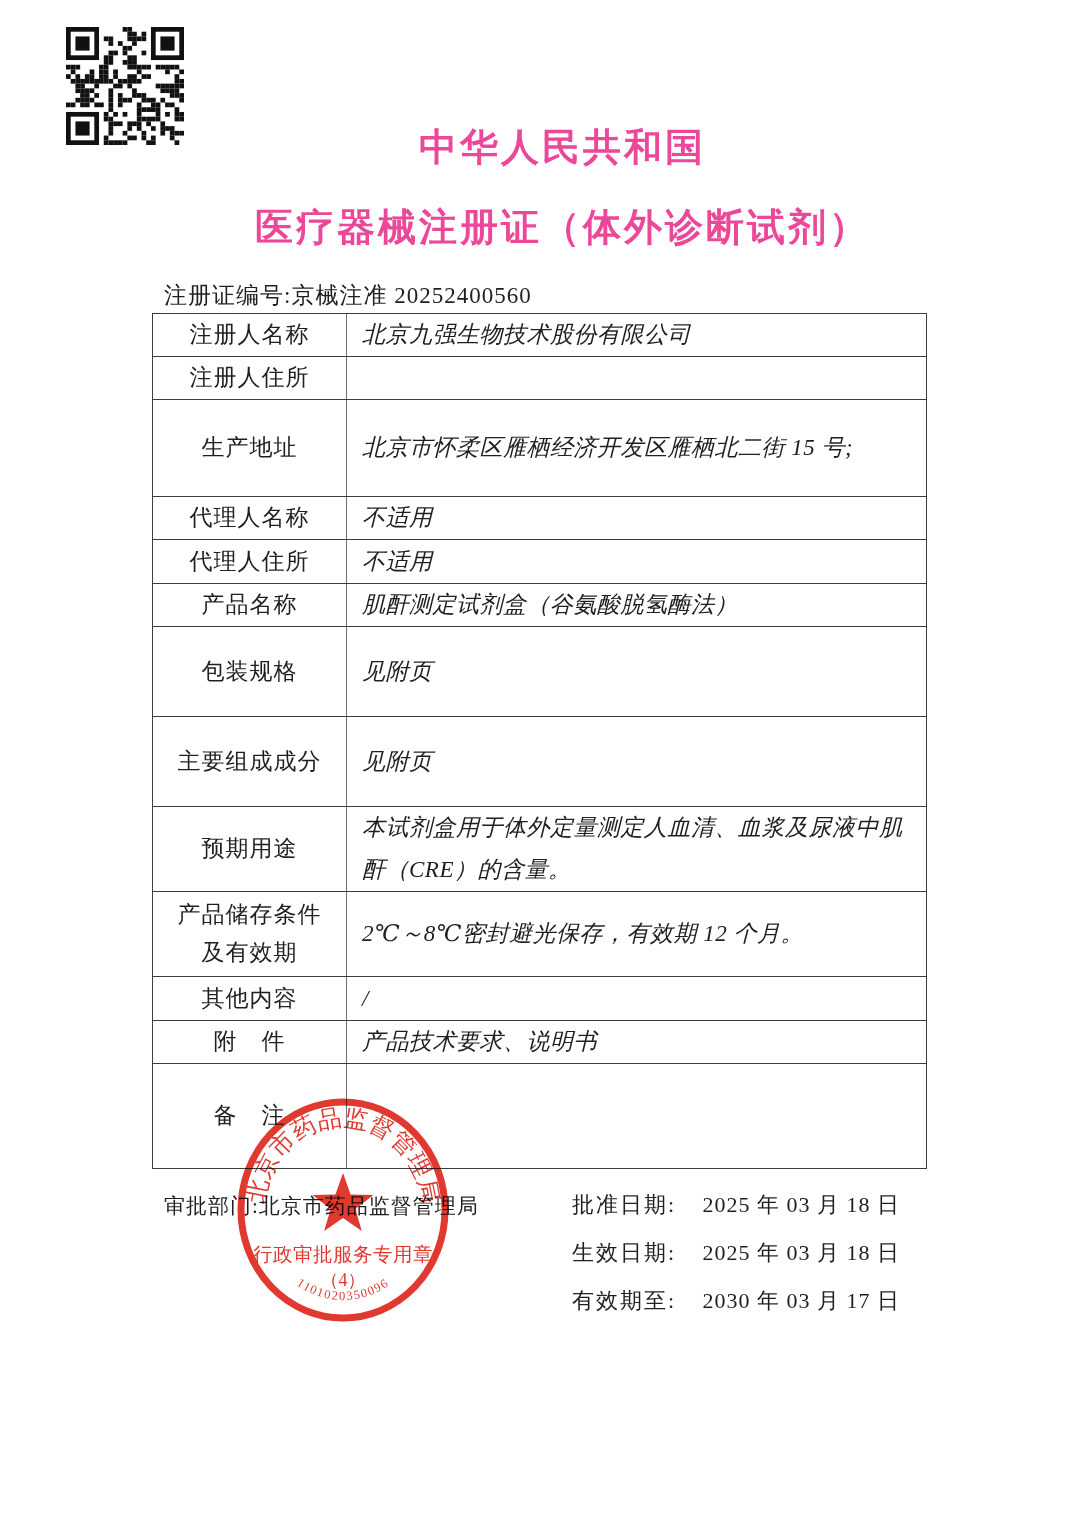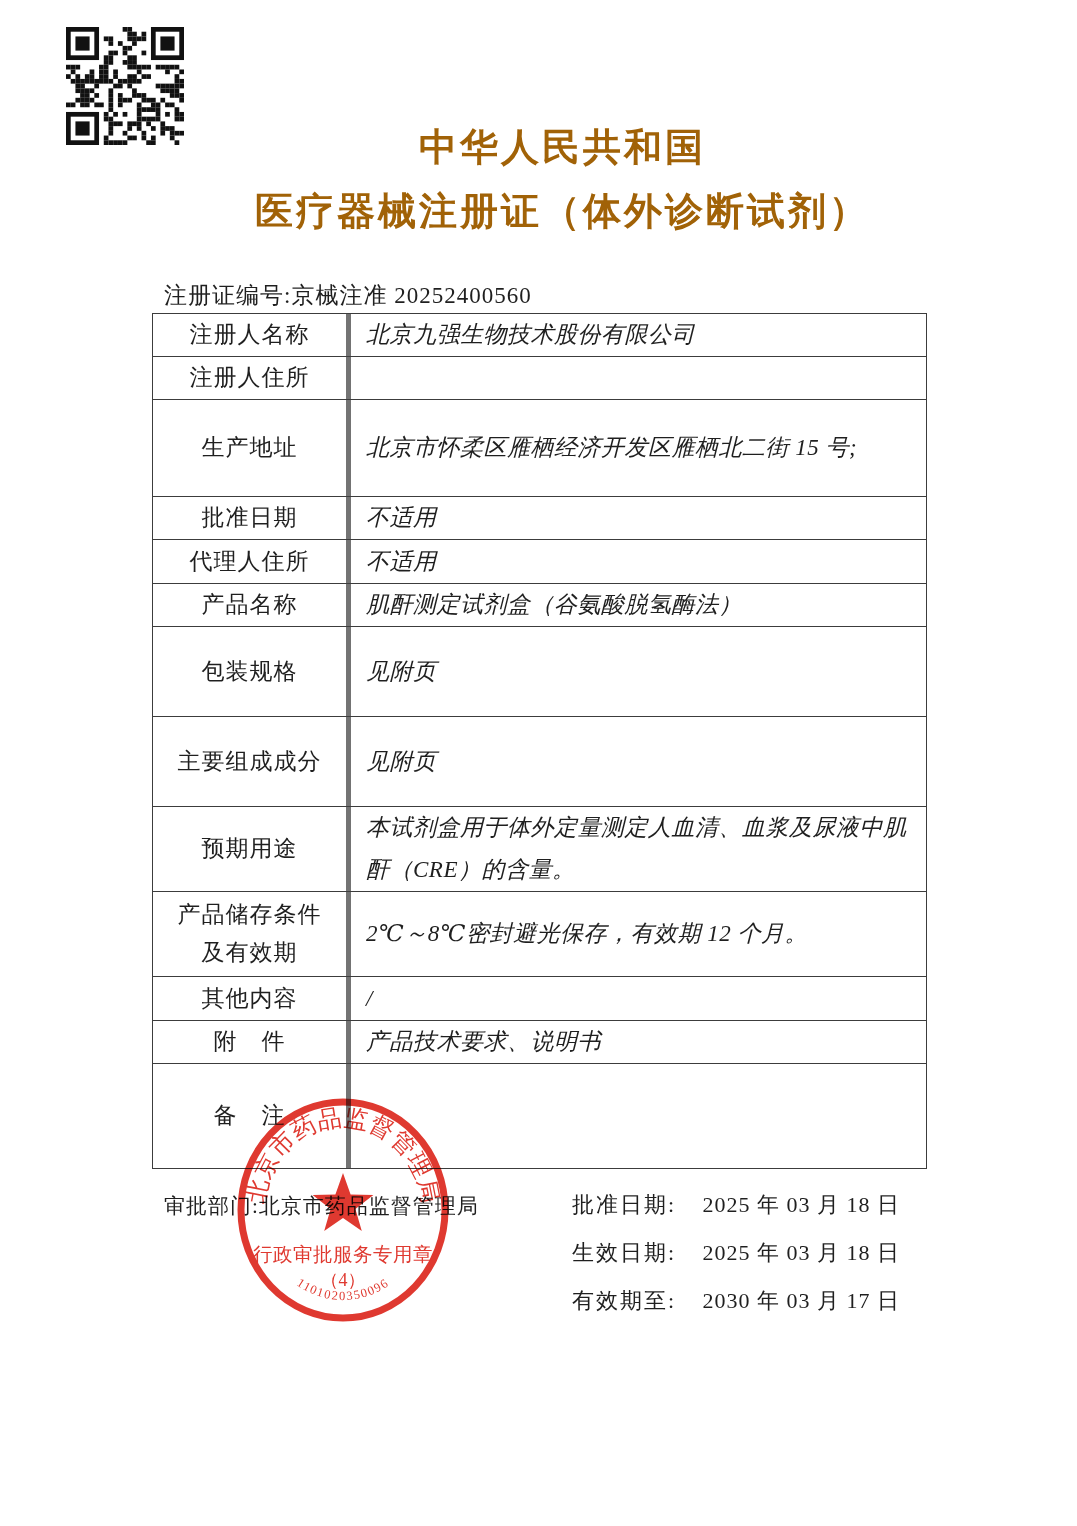--- a/index.html
+++ b/index.html
@@ -3,30 +3,30 @@
 <meta charset="utf-8">
 <style>
   html,body{margin:0;padding:0;}
   body{
     width:1077px;height:1526px;position:relative;background:#ffffff;
     font-family:"Liberation Serif","DejaVu Serif",serif;
     color:#1f1f1f;overflow:hidden;
   }
   .qr{position:absolute;left:66px;top:27px;width:118px;height:118px;}
   .title{position:absolute;left:48px;width:1029px;text-align:center;
-         font-weight:700;font-size:38px;letter-spacing:3px;color:#a16207;}
+         font-weight:700;font-size:38px;letter-spacing:3px;color:#ec4899;}
   .title1{top:122px;}
-  .title2{top:186px;}
+  .title2{top:202px;}
   .regno{position:absolute;left:164px;top:280px;font-size:23px;letter-spacing:1px;}
 
   .cert-table{position:absolute;left:152px;top:313px;width:775px;
               border:1px solid #3c3c3c;box-sizing:border-box;}
   .trow{display:flex;box-sizing:border-box;}
   .trow + .trow{border-top:1px solid #3c3c3c;}
-  .lbl{width:193px;min-width:193px;border-right:5px solid #737373;
+  .lbl{width:193px;min-width:193px;border-right:1px solid #737373;
        display:flex;flex-direction:column;align-items:center;justify-content:center;
        font-size:23px;letter-spacing:1px;text-align:center;line-height:38px;}
   .val{flex:1;display:flex;flex-direction:column;justify-content:center;
        padding:3px 12px 3px 15px;font-size:23px;line-height:42px;letter-spacing:0.5px;font-style:italic;}
   .h42{height:42px;}  .h43{height:43px;}  .h44{height:44px;}
   .h97{height:97px;}  .h90{height:90px;}  .h85{height:85px;}
   .h105{height:105px;}
 
   .dept{position:absolute;left:164px;top:1192px;font-size:21px;letter-spacing:1px;}
   .dates{position:absolute;left:572px;top:1190px;font-size:22px;}
@@ -266,21 +266,21 @@
   <div class="trow h43">
     <div class="lbl">注册人住所</div>
   </div>
   <div class="trow h97">
     <div class="lbl">生产地址</div>
     <div class="val">
         <span>北京市怀柔区雁栖经济开发区雁栖北二街 15 号;</span>
       </div>
   </div>
   <div class="trow h43">
-    <div class="lbl">批准日期</div>
+    <div class="lbl">代理人名称</div>
     <div class="val">
         <span>不适用</span>
       </div>
   </div>
   <div class="trow h44">
     <div class="lbl">代理人住所</div>
     <div class="val">
         <span>不适用</span>
       </div>
   </div>

